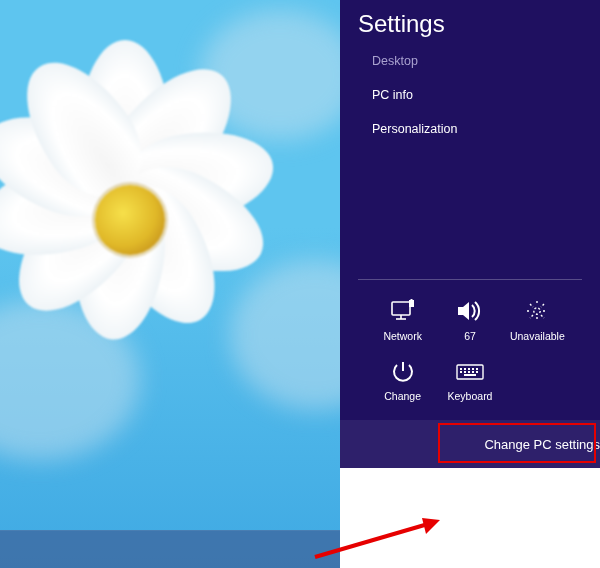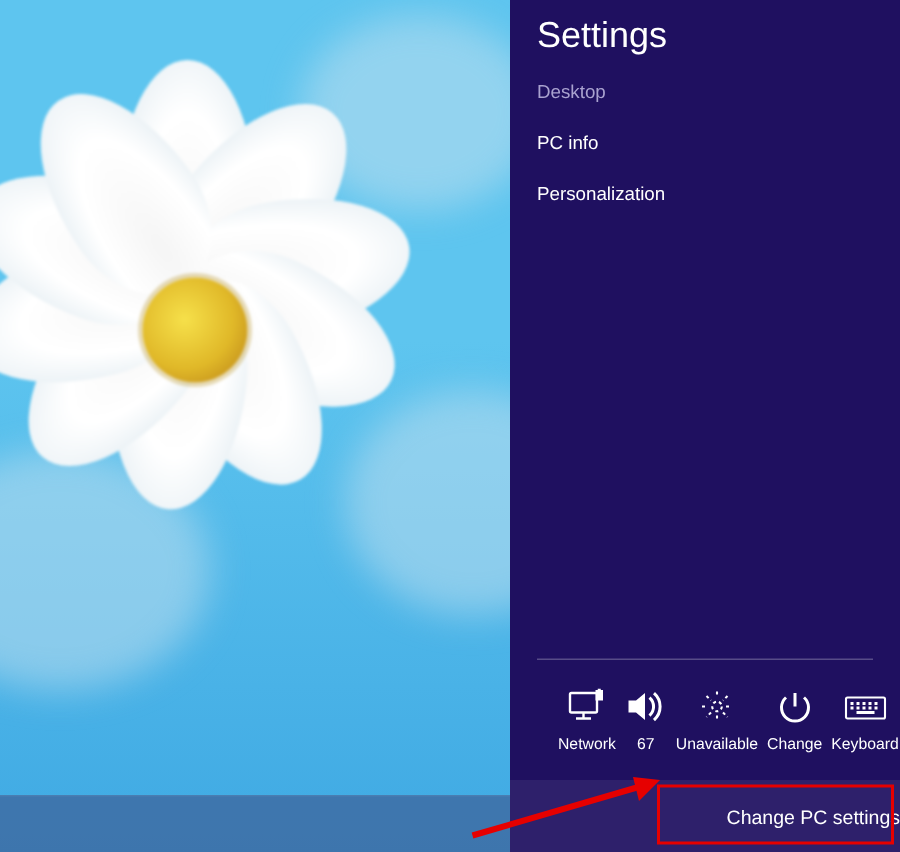--- a/index.html
+++ b/index.html
@@ -48,49 +48,49 @@
     position: absolute;
     left: 0; bottom: 0;
     width: 340px; height: 38px;
     background: rgba(60,75,130,0.55);
     border-top: 1px solid rgba(255,255,255,0.06);
   }
 
   .charm {
     position: absolute;
     left: 340px; top: 0;
-    width: 260px; height: 568px;
+    width: 260px; height: 468px;
     background: #1f1060;
     color: #ffffff;
     display: flex;
     flex-direction: column;
   }
   .charm-title {
     font-size: 24px;
     font-weight: 300;
     padding: 10px 18px 6px 18px;
   }
-  .menu { padding: 0 6px; }
+  .menu { padding: 0 6px; margin-left: 14px; }
   .menu-item {
     font-size: 12.5px;
     padding: 10px 12px;
     cursor: pointer;
     color: #ffffff;
   }
   .menu-item.muted { color: #a9a2cf; }
   .divider {
     margin: 10px 18px 16px 18px;
     height: 1px;
     background: rgba(255,255,255,0.25);
   }
   .flex-spacer { flex: 1 1 auto; }
 
   .tile-grid {
     display: grid;
-    grid-template-columns: repeat(5, 1fr);
+    grid-template-columns: repeat(3, 1fr);
     padding: 0 32px;
     gap: 6px 6px;
   }
   .tile {
     display: flex;
     flex-direction: column;
     align-items: center;
     justify-content: flex-start;
     cursor: pointer;
     text-align: center;

